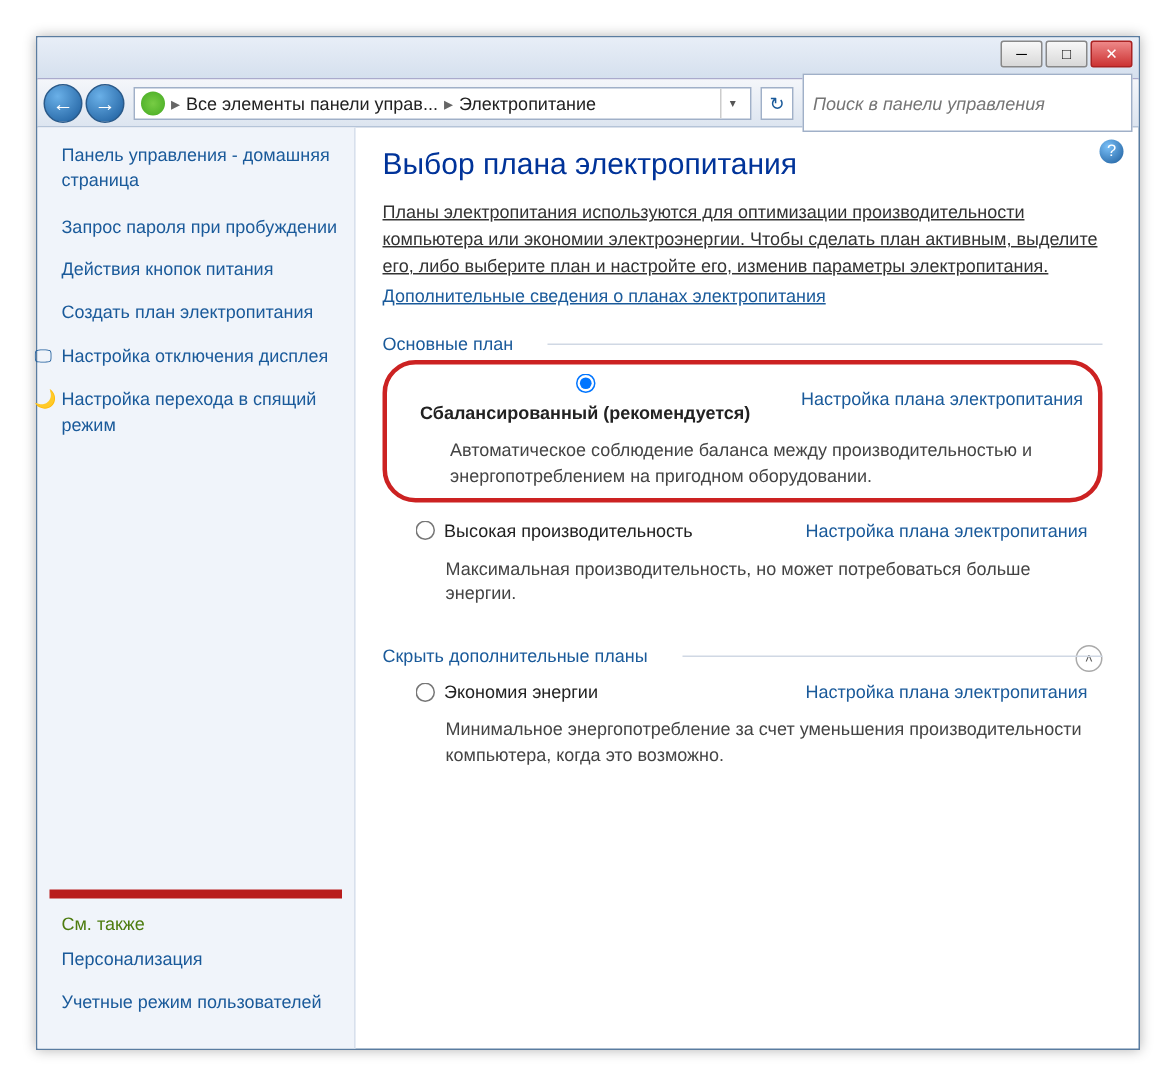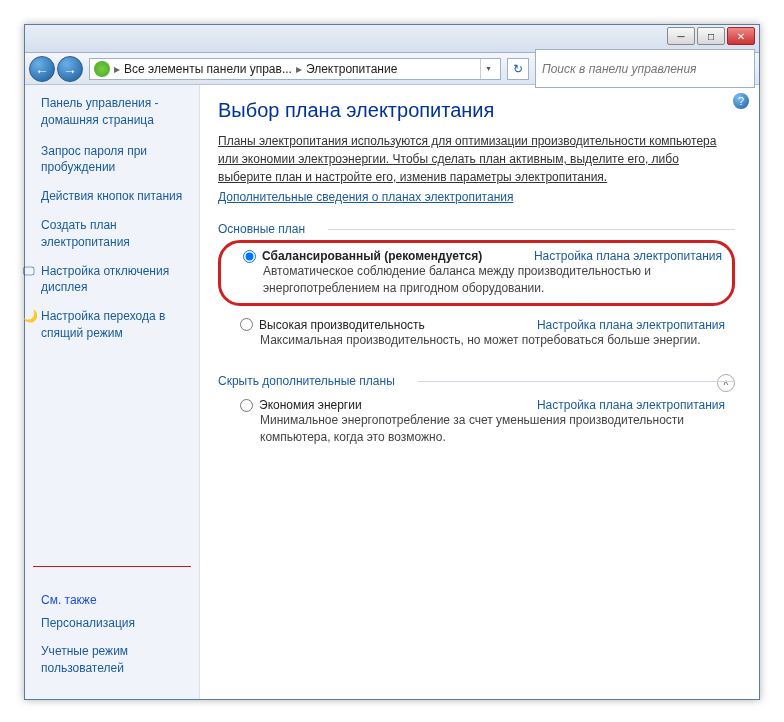--- a/index.html
+++ b/index.html
@@ -113,21 +113,21 @@
   padding: 0 6px;
   font-size: 12px;
   font-style: italic;
   color: #888;
 }
 .content {
   display: flex;
   height: calc(100% - 60px);
 }
 .sidebar {
-  width: 175px;
+  width: 212px;
   background: #f0f4fa;
   border-right: 1px solid #d8e0ec;
   padding: 10px 8px;
   display: flex;
   flex-direction: column;
 }
 .sidebar-home {
   color: #1a5a9a;
   font-size: 12px;
   margin-bottom: 14px;
@@ -145,24 +145,24 @@
   gap: 4px;
 }
 .side-icon {
   width: 14px; height: 14px;
   flex-shrink: 0;
   display: inline-flex;
   margin-left: -18px;
 }
 .sidebar-spacer { flex: 1; }
 .see-also {
-  color: #1d4ed8;
-  font-size: 12px;
-  border-top: 1px solid #b91c1c;
-  padding-top: 26px;
+  color: #4d7c0f;
+  font-size: 12px;
+  border-top: 6px solid #b91c1c;
+  padding-top: 10px;
   padding-left: 8px;
   margin-bottom: 8px;
 }
 .main {
   flex: 1;
   padding: 14px 24px 14px 18px;
   position: relative;
   overflow: auto;
 }
 .help-icon {
@@ -224,31 +224,31 @@
   justify-content: space-between;
   align-items: center;
 }
 .plan-name {
   font-size: 12px;
   color: #222;
   display: flex;
   align-items: center;
   gap: 6px;
 }
-.plan-name.bold { font-weight: bold; }
+.plan-name.bold { font-weight: bold; flex-direction: column; }
 .plan-link {
   color: #1a5a9a;
   font-size: 12px;
   cursor: pointer;
 }
 .plan-desc {
   color: #444;
   font-size: 12px;
   line-height: 1.4;
-  margin-top: 0;
+  margin-top: 10px;
   padding-left: 20px;
 }
 input[type=radio] {
   margin: 0;
 }
 .expand-btn {
   width: 18px; height: 18px;
   border: 1px solid #aaa;
   border-radius: 50%;
   background: #fff;

